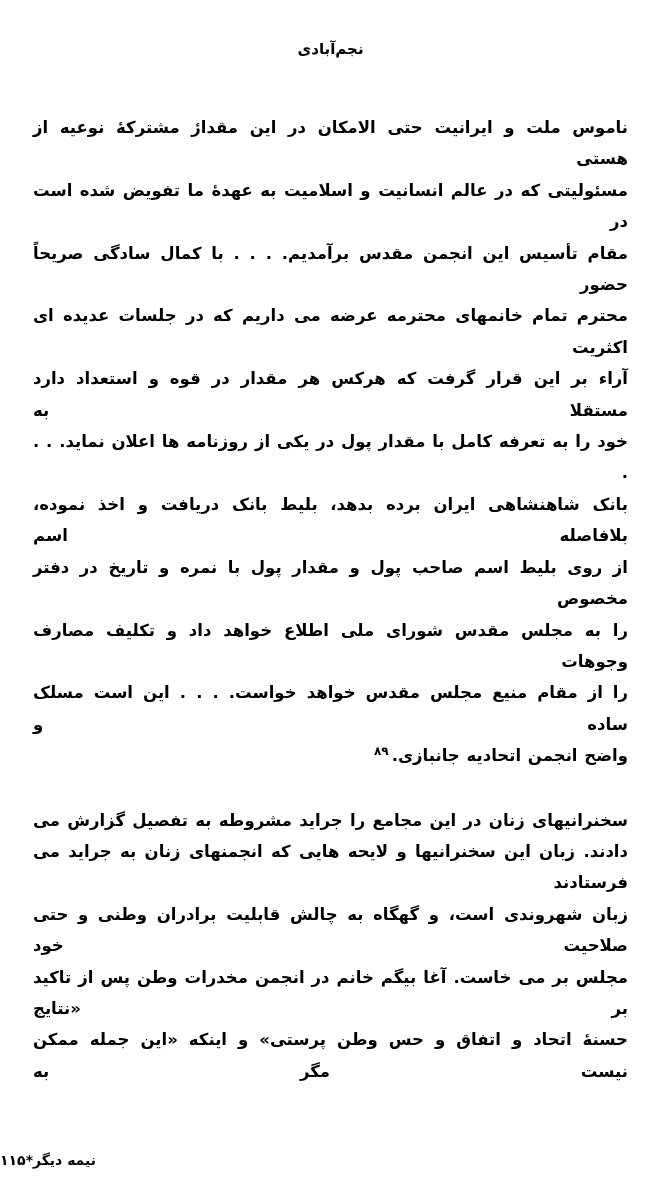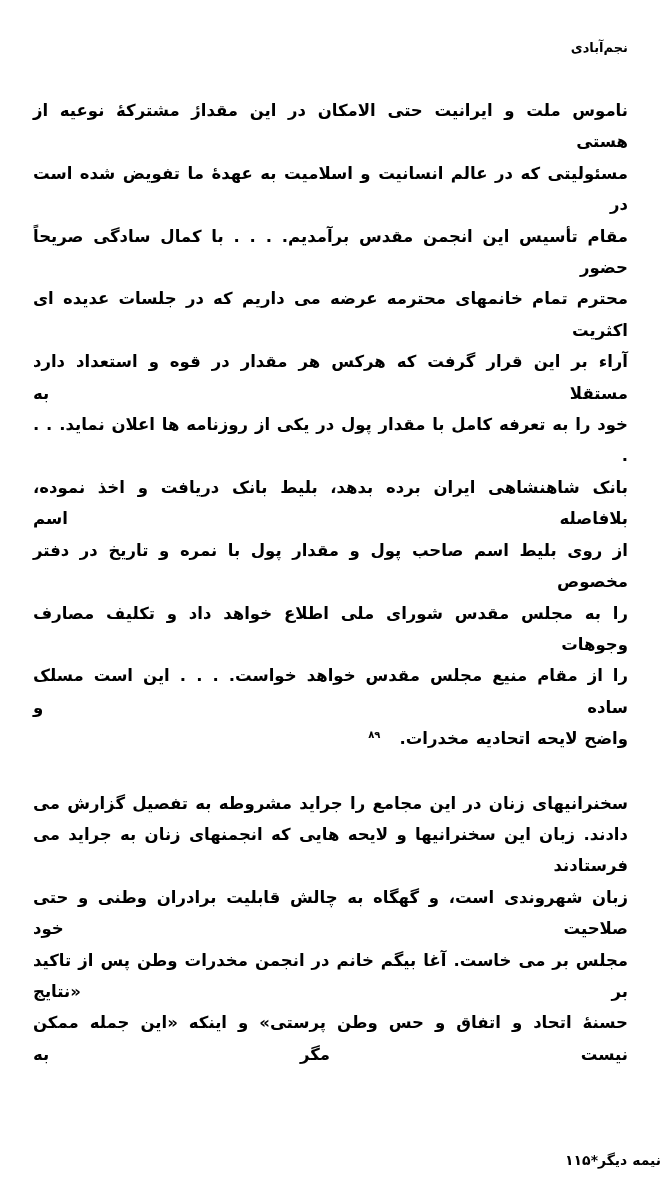--- a/index.html
+++ b/index.html
@@ -6,42 +6,42 @@
   html,body { background:#ffffff; }
   body {
     width:661px; height:1200px; overflow:hidden;
     font-family:"DejaVu Sans", sans-serif;
     direction:rtl; color:#000000;
     position:relative;
   }
   .page { height:100%; padding:40px 33px 0 33px; }
 
   .running-head {
-    font-size:13px; font-weight:bold;
-    margin-bottom:40px; letter-spacing:0.5px;
+    text-align:center; font-size:15px; font-weight:bold;
+    margin-bottom:54px; letter-spacing:0.5px;
   }
 
   .block { }
   .line {
     font-size:16.5px; font-weight:bold; line-height:31.4px;
     text-align:justify; text-align-last:justify;
     word-spacing:1px; white-space:normal;
   }
   .line.tail { text-align-last:right; }
 
   .para2  { margin-top:33px; }
 
   sup.fn-ref {
-    font-size:10px; font-weight:bold; vertical-align:super; line-height:0;
-    margin-right:19px;
+    font-size:12px; font-weight:bold; vertical-align:super; line-height:0;
+    margin-right:3px;
   }
 
   .page-footer {
     position:absolute; left:0; right:0; top:1152px;
-    text-align:right; font-size:14px; font-weight:bold;
+    text-align:left; font-size:14px; font-weight:bold;
   }
 </style>
 </head>
 <body>
 
 <div class="page">
 
   <div class="running-head">نجم‌آبادی</div>
 
   <section class="block quote1">
@@ -51,21 +51,21 @@
         <div class="line">مقام تأسیس این انجمن مقدس برآمدیم. . . . با کمال سادگی صریحاً حضور</div>
         <div class="line">محترم تمام خانمهای محترمه عرضه می داریم که در جلسات عدیده ای اکثریت</div>
         <div class="line">آراء بر این قرار گرفت که هرکس هر مقدار در قوه و استعداد دارد مستقلا به</div>
         <div class="line">خود را به تعرفه کامل با مقدار پول در یکی از روزنامه ها اعلان نماید. . . .</div>
         <div class="line">بانک شاهنشاهی ایران برده بدهد، بلیط بانک دریافت و اخذ نموده، بلافاصله اسم</div>
         <div class="line">از روی بلیط اسم صاحب پول و مقدار پول با نمره و تاریخ در دفتر مخصوص</div>
         <div class="line">را به مجلس مقدس شورای ملی اطلاع خواهد داد و تکلیف مصارف وجوهات</div>
         <div class="line">را از مقام منیع مجلس مقدس خواهد خواست. . . . این است مسلک ساده و</div>
       </div>
     <div class="line tail">
-      <span>واضح لایحه اتحادیه مخدرات.</span><sup class="fn-ref">۸۹</sup>
+      <span>واضح انجمن اتحادیه جانبازی.</span><sup class="fn-ref">۸۹</sup>
     </div>
   </section>
 
   <section class="block para2">
     <div>
         <div class="line">سخنرانیهای زنان در این مجامع را جراید مشروطه به تفصیل گزارش می</div>
         <div class="line">دادند. زبان این سخنرانیها و لایحه هایی که انجمنهای زنان به جراید می فرستادند</div>
         <div class="line">زبان شهروندی است، و گهگاه به چالش قابلیت برادران وطنی و حتی صلاحیت خود</div>
         <div class="line">مجلس بر می خاست. آغا بیگم خانم در انجمن مخدرات وطن پس از تاکید بر «نتایج</div>
         <div class="line">حسنهٔ اتحاد و اتفاق و حس وطن پرستی» و اینکه «این جمله ممکن نیست مگر به</div>

